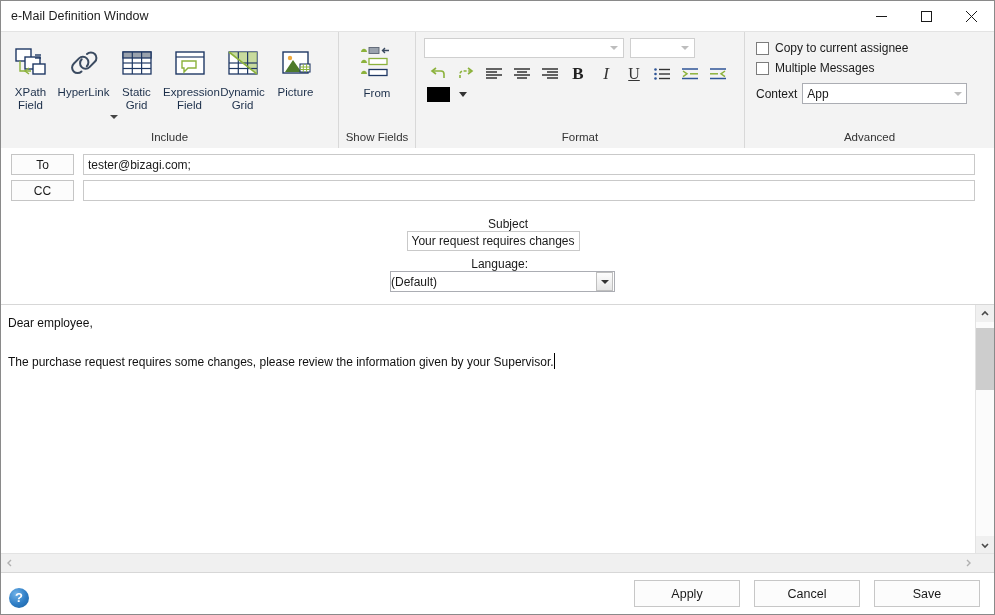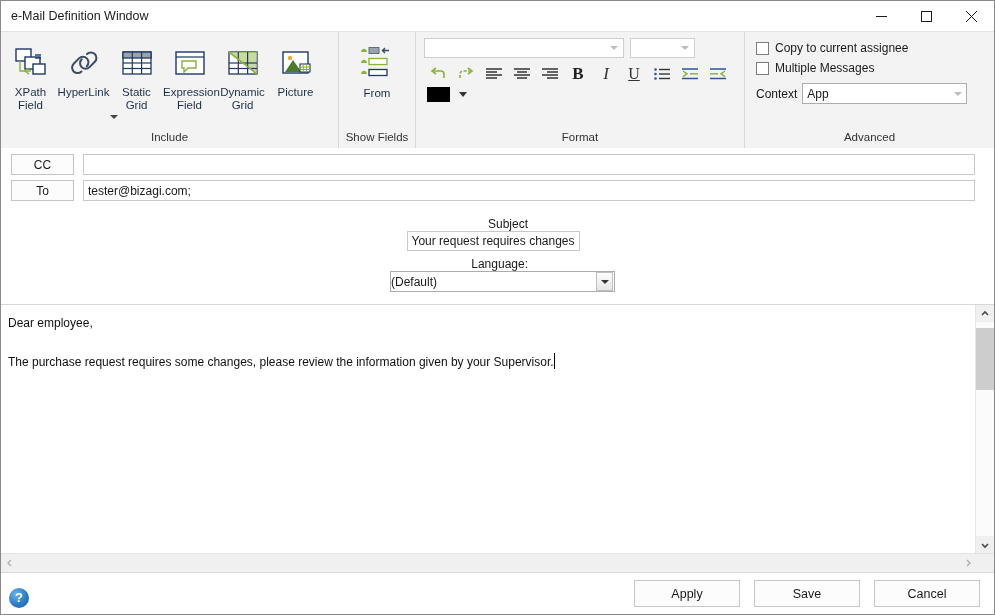--- a/index.html
+++ b/index.html
@@ -660,26 +660,26 @@
           </span>
         </div>
       </div>
       <div class="rgroup-label">Advanced</div>
     </div>
 
   </div>
 
   <div class="recipients">
     <div class="rcpt-row">
+      <div class="rcpt-btn">To</div>
+      <div class="rcpt-input">tester@bizagi.com;</div>
+    </div>
+    <div class="rcpt-row">
       <div class="rcpt-btn">CC</div>
       <div class="rcpt-input"></div>
-    </div>
-    <div class="rcpt-row">
-      <div class="rcpt-btn">To</div>
-      <div class="rcpt-input">tester@bizagi.com;</div>
     </div>
 
     <div class="subject-block">
       <div class="sub-row">
         <div class="sub-label">Subject</div>
         <div class="sub-input">Your request requires changes</div>
       </div>
       <div class="sub-row">
         <div class="sub-label">Language:</div>
         <div class="lang-combo">
@@ -726,18 +726,18 @@
           </svg>
       </div>
       <div class="hs-corner"></div>
     </div>
   </div>
 
   <div class="footer">
     <div class="help-icon">?</div>
     <div class="footer-btns">
       <div class="fbtn">Apply</div>
+      <div class="fbtn">Cancel</div>
       <div class="fbtn">Save</div>
-      <div class="fbtn">Cancel</div>
     </div>
   </div>
 
 </div>
 
 </body></html>

